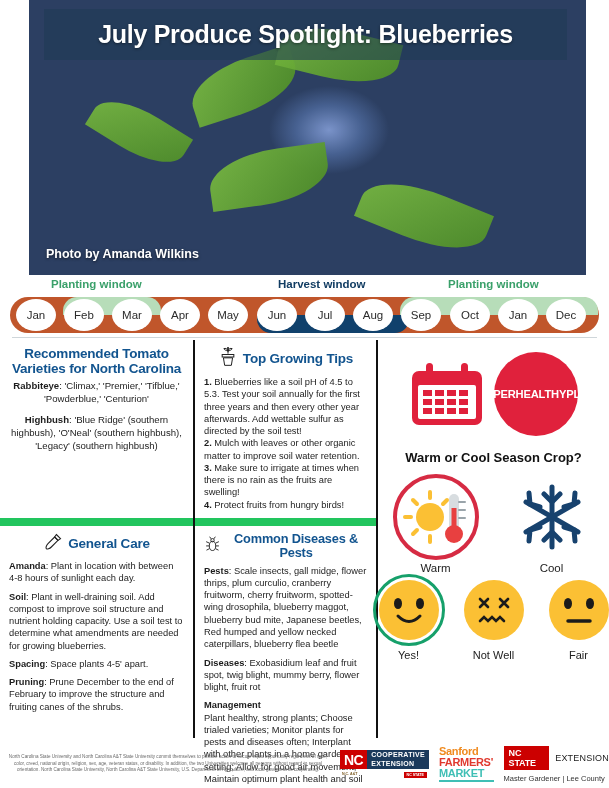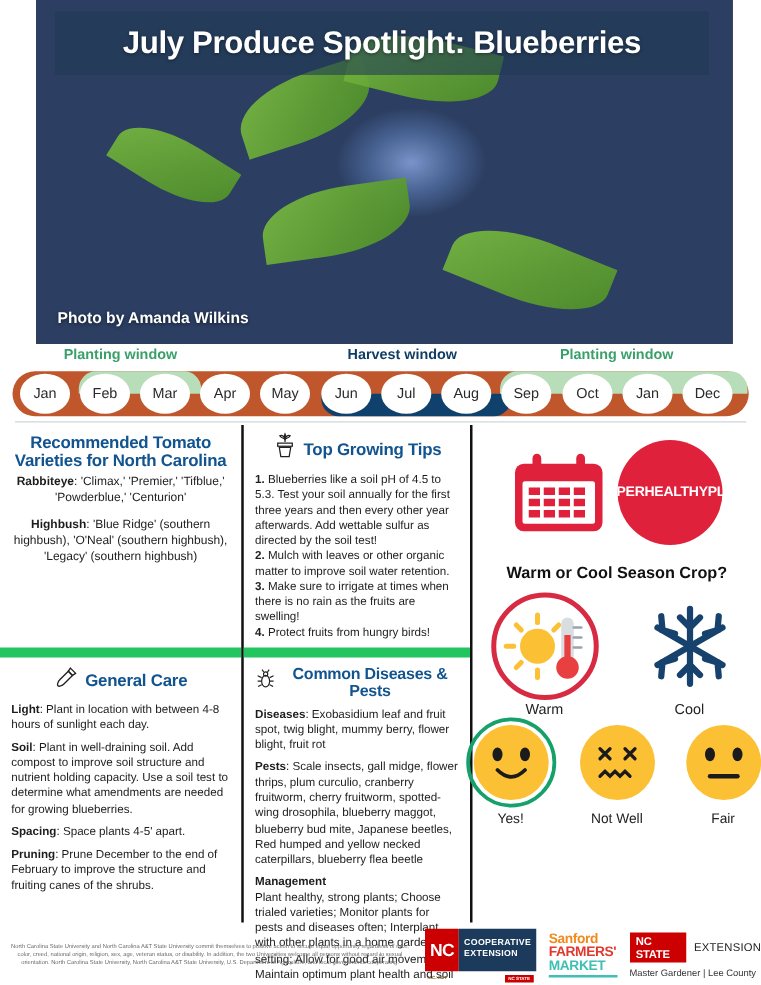--- a/index.html
+++ b/index.html
@@ -153,21 +153,21 @@
     position: absolute; left: 0; top: 740px; width: 609px; height: 48px;
     display: flex; align-items: center;
   }
   .disclaimer {
     width: 336px; font-size: 4.6px; color: #6a6a6a; line-height: 1.5;
     text-align: center; padding: 0 8px;
   }
   .logos { flex: 1; display: flex; align-items: center; gap: 10px; padding-left: 4px; }
 
   .logo-nccoop { width: 92px; }
-  .nccoop-top { display: flex; height: 34px; }
+  .nccoop-top { display: flex; height: 19px; }
   .nccoop-nc {
     background: #cc0000; color: #fff; font-weight: bold; font-size: 14px;
     padding: 0 4px; display: flex; align-items: center; letter-spacing: -0.5px;
   }
   .nccoop-txt {
     background: #1b3a5c; color: #fff; font-size: 7px; font-weight: bold;
     display: flex; flex-direction: column; justify-content: center;
     padding: 0 4px; line-height: 1.15; letter-spacing: .3px;
   }
   .nccoop-sub { display:flex; justify-content: space-between; margin-top: 3px; padding: 0 2px; }
@@ -250,21 +250,21 @@
       <div class="sec-head">
         <span>
           <svg width="20" height="20" viewBox="0 0 24 24" fill="none" stroke="#222" stroke-width="1.3">
             <path d="M16 3l5 5-3 2-4-4z"></path>
               <path d="M14 6l-8 8c-2 2-3 5-2 6s4 0 6-2l8-8z"></path>
           </svg>
         </span>
         <div class="sec-title">General Care</div>
       </div>
       <div class="body-txt">
-        <p><b>Light</b><span>: Plant in location with between 4-8 hours of sunlight each day.</span></p>
+        <p><b>Amanda</b><span>: Plant in location with between 4-8 hours of sunlight each day.</span></p>
         <p><b>Soil</b><span>: Plant in well-draining soil. Add compost to improve soil structure and nutrient holding capacity. Use a soil test to determine what amendments are needed for growing blueberries.</span></p>
         <p><b>Spacing</b><span>: Space plants 4-5' apart.</span></p>
         <p><b>Pruning</b><span>: Prune December to the end of February to improve the structure and fruiting canes of the shrubs.</span></p>
       </div>
     </div>
   </div>
 
   <div class="col-mid">
     <div class="cell" style="height:178px;">
       <div class="sec-head" style="justify-content:center;">
@@ -291,22 +291,22 @@
         <span>
           <svg width="17" height="17" viewBox="0 0 24 24" fill="none" stroke="#222" stroke-width="1.3">
             <ellipse cx="12" cy="14" rx="4.5" ry="6.5"></ellipse>
             <circle cx="12" cy="6" r="2.4"></circle>
             <path d="M10 4L8 1M14 4l2-3M7.5 10L3 8M16.5 10L21 8M7.5 14H3M16.5 14H21M7.5 18l-4 2M16.5 18l4 2"></path>
           </svg>
         </span>
         <div class="sec-title small">Common Diseases &amp; Pests</div>
       </div>
       <div class="body-txt">
+        <p><b>Pests</b><span>: Scale insects, gall midge, flower thrips, plum curculio, cranberry fruitworm, cherry fruitworm, spotted-wing drosophila, blueberry maggot, blueberry bud mite, Japanese beetles,  Red humped and yellow necked caterpillars, blueberry flea beetle</span></p>
         <p><b>Diseases</b><span>: Exobasidium leaf and fruit spot, twig blight, mummy berry, flower blight, fruit rot</span></p>
-        <p><b>Pests</b><span>: Scale insects, gall midge, flower thrips, plum curculio, cranberry fruitworm, cherry fruitworm, spotted-wing drosophila, blueberry maggot, blueberry bud mite, Japanese beetles,  Red humped and yellow necked caterpillars, blueberry flea beetle</span></p>
         <p><b>Management</b><br><span>Plant healthy, strong plants; Choose trialed varieties; Monitor plants for pests and diseases often; Interplant with other plants in a home garden setting; Allow for good air movement; Maintain optimum plant health and soil pH</span></p>
       </div>
     </div>
   </div>
 
   <div class="col-right">
 
     <div class="yield-row">
       <div class="cal-icon">
         <svg width="74" height="66" viewBox="0 0 74 66">

